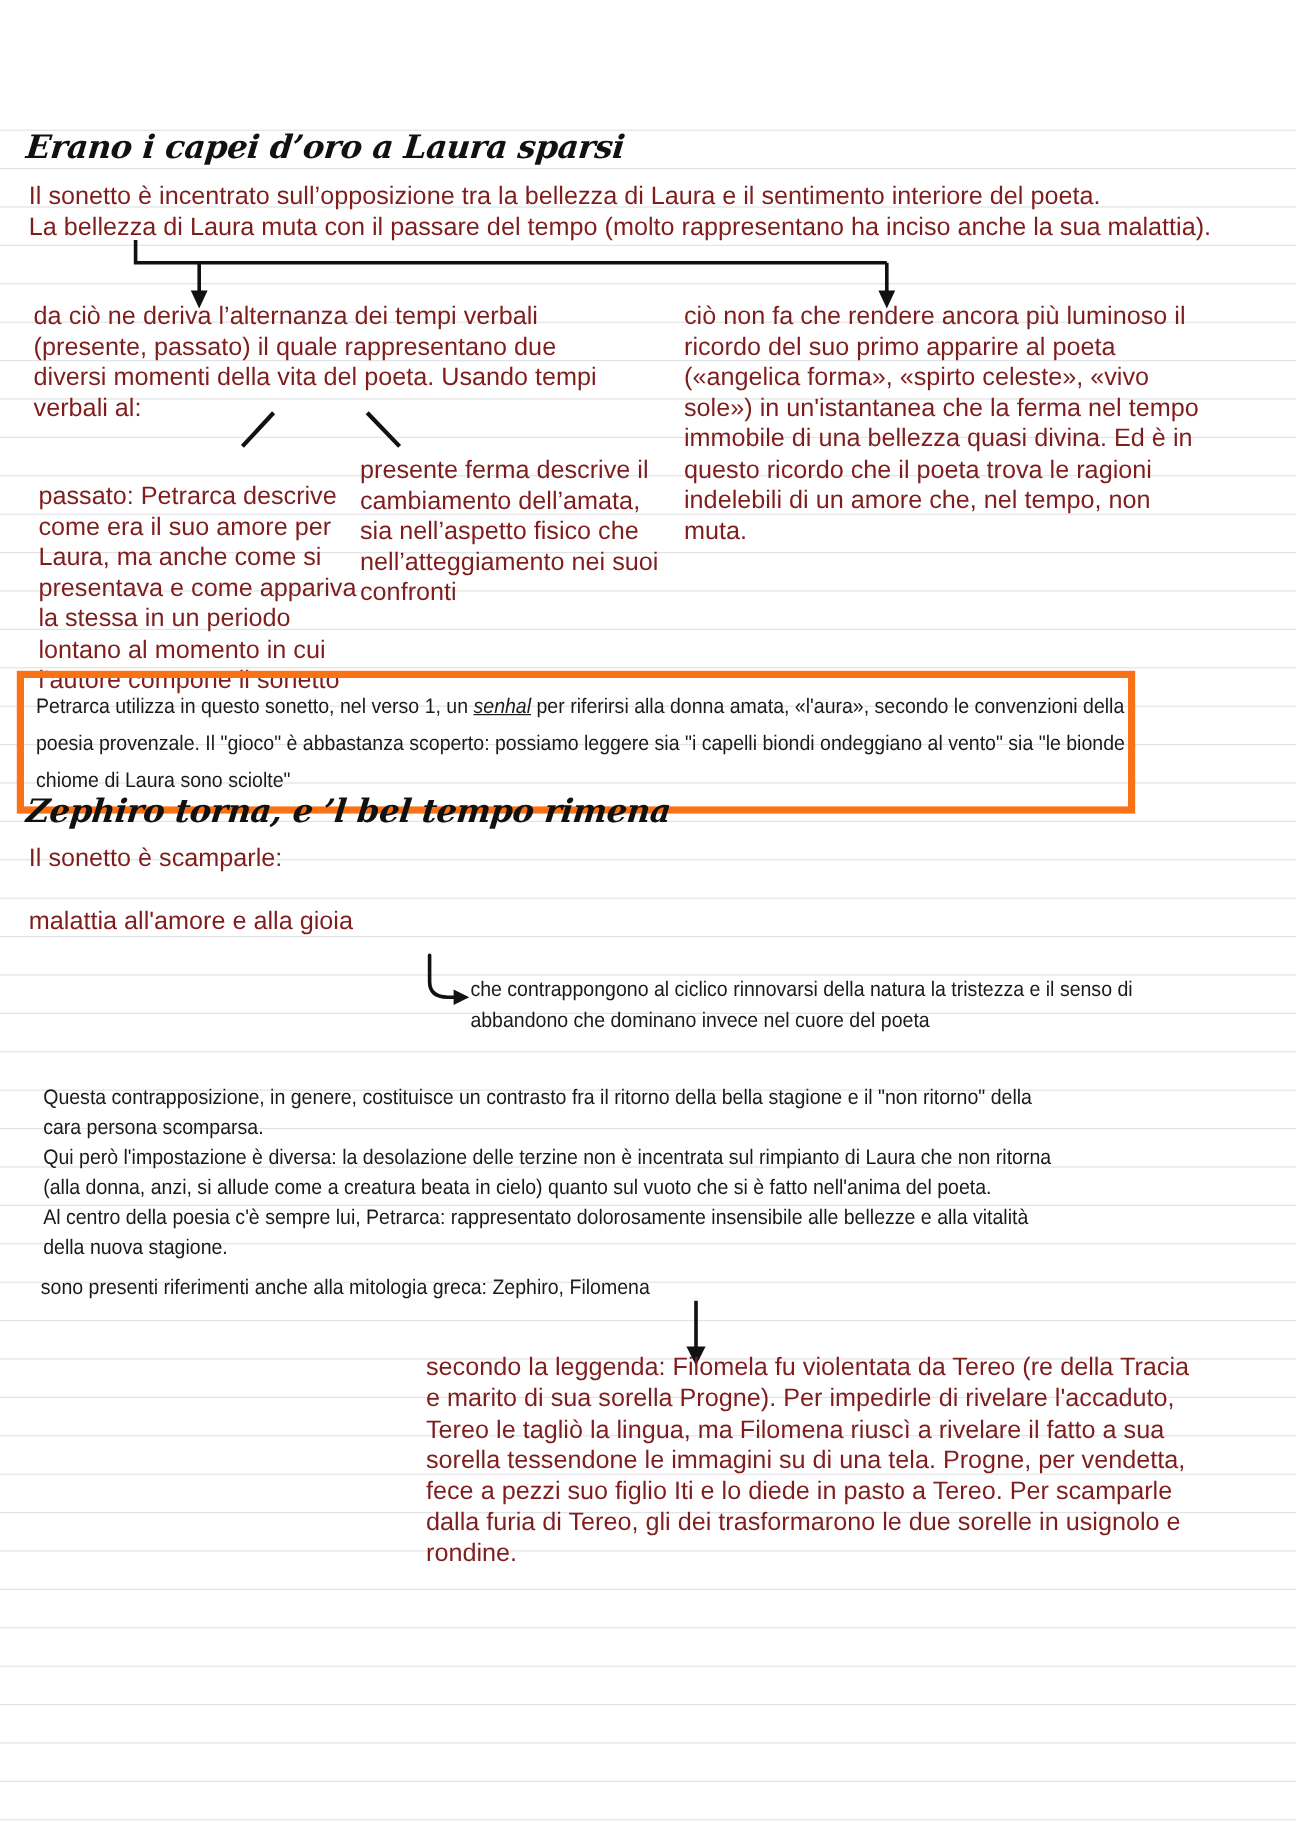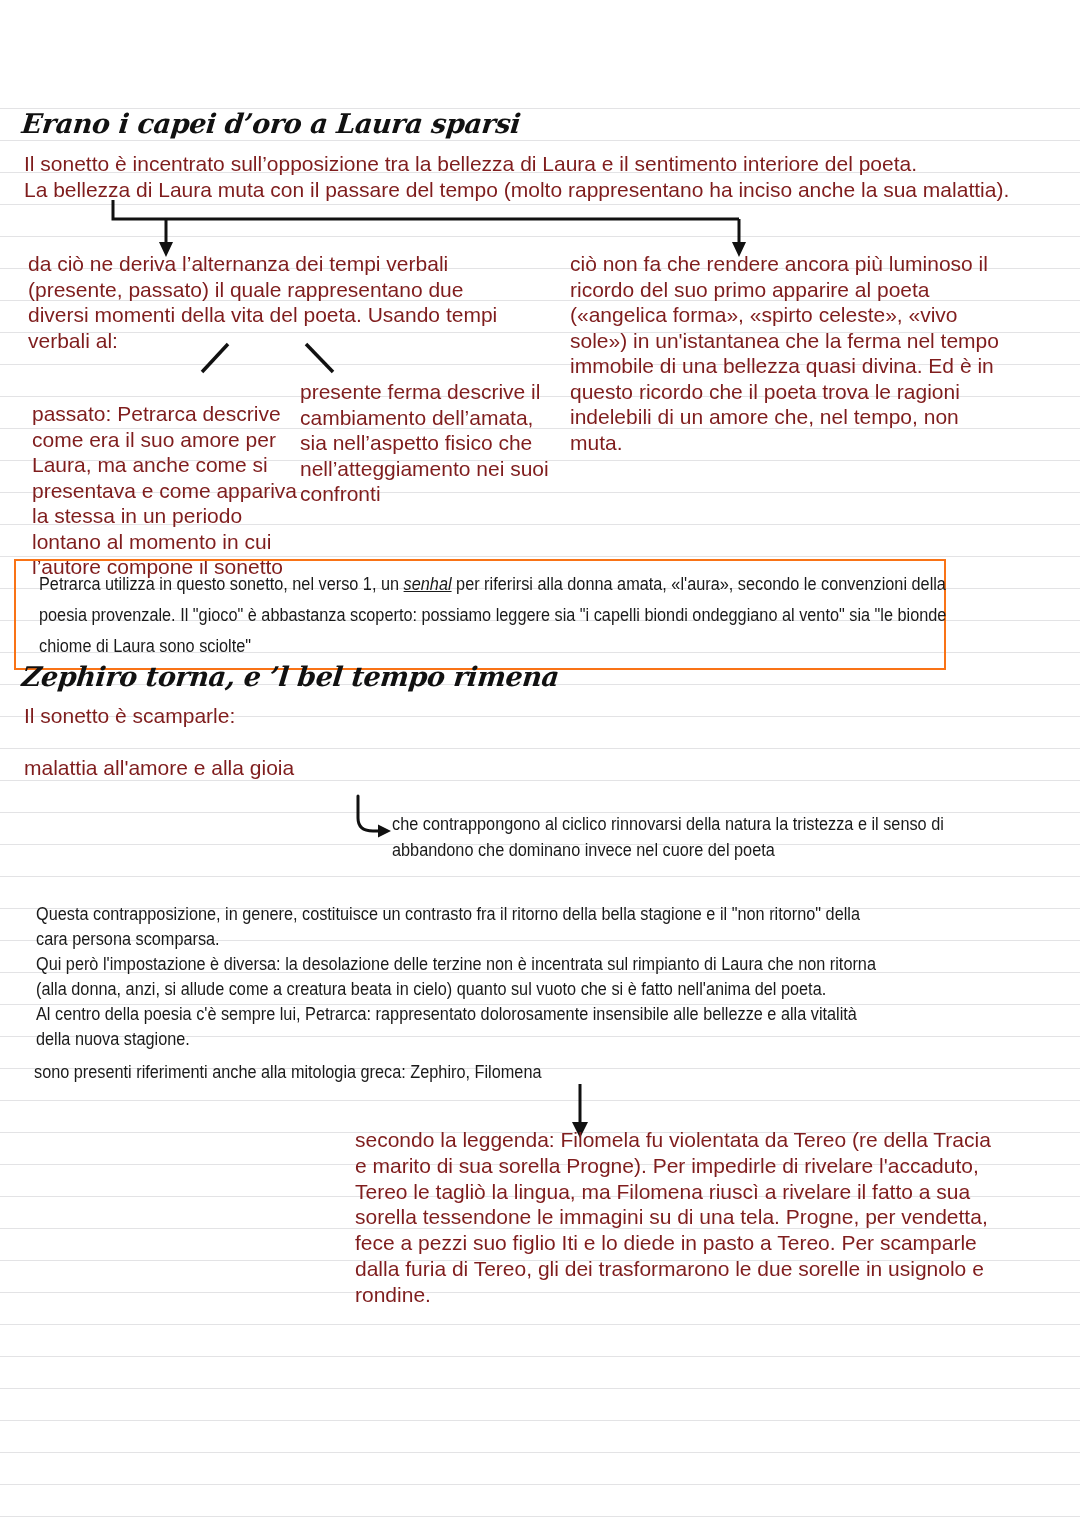--- a/index.html
+++ b/index.html
@@ -75,23 +75,23 @@
     color: #1a1a1a;
     transform: scaleX(0.93);
     transform-origin: left top;
   }
 
   .ctr { }
 
   
   #senhal-box {
     box-sizing: border-box;
-    border: 2px solid #f97316;
+    border: 6px solid #f97316;
     background: transparent;
-    padding: 8px 10px 6px 23px;
+    padding: 8px 10px 6px 10px;
   }
   #senhal-box .narrow { line-height: 31px; }
   .under-it { font-style: italic; text-decoration: underline; }
 
   svg.deco { position: absolute; overflow: visible; }
 </style>
 </head>
 <body>
 
 <div id="page">

